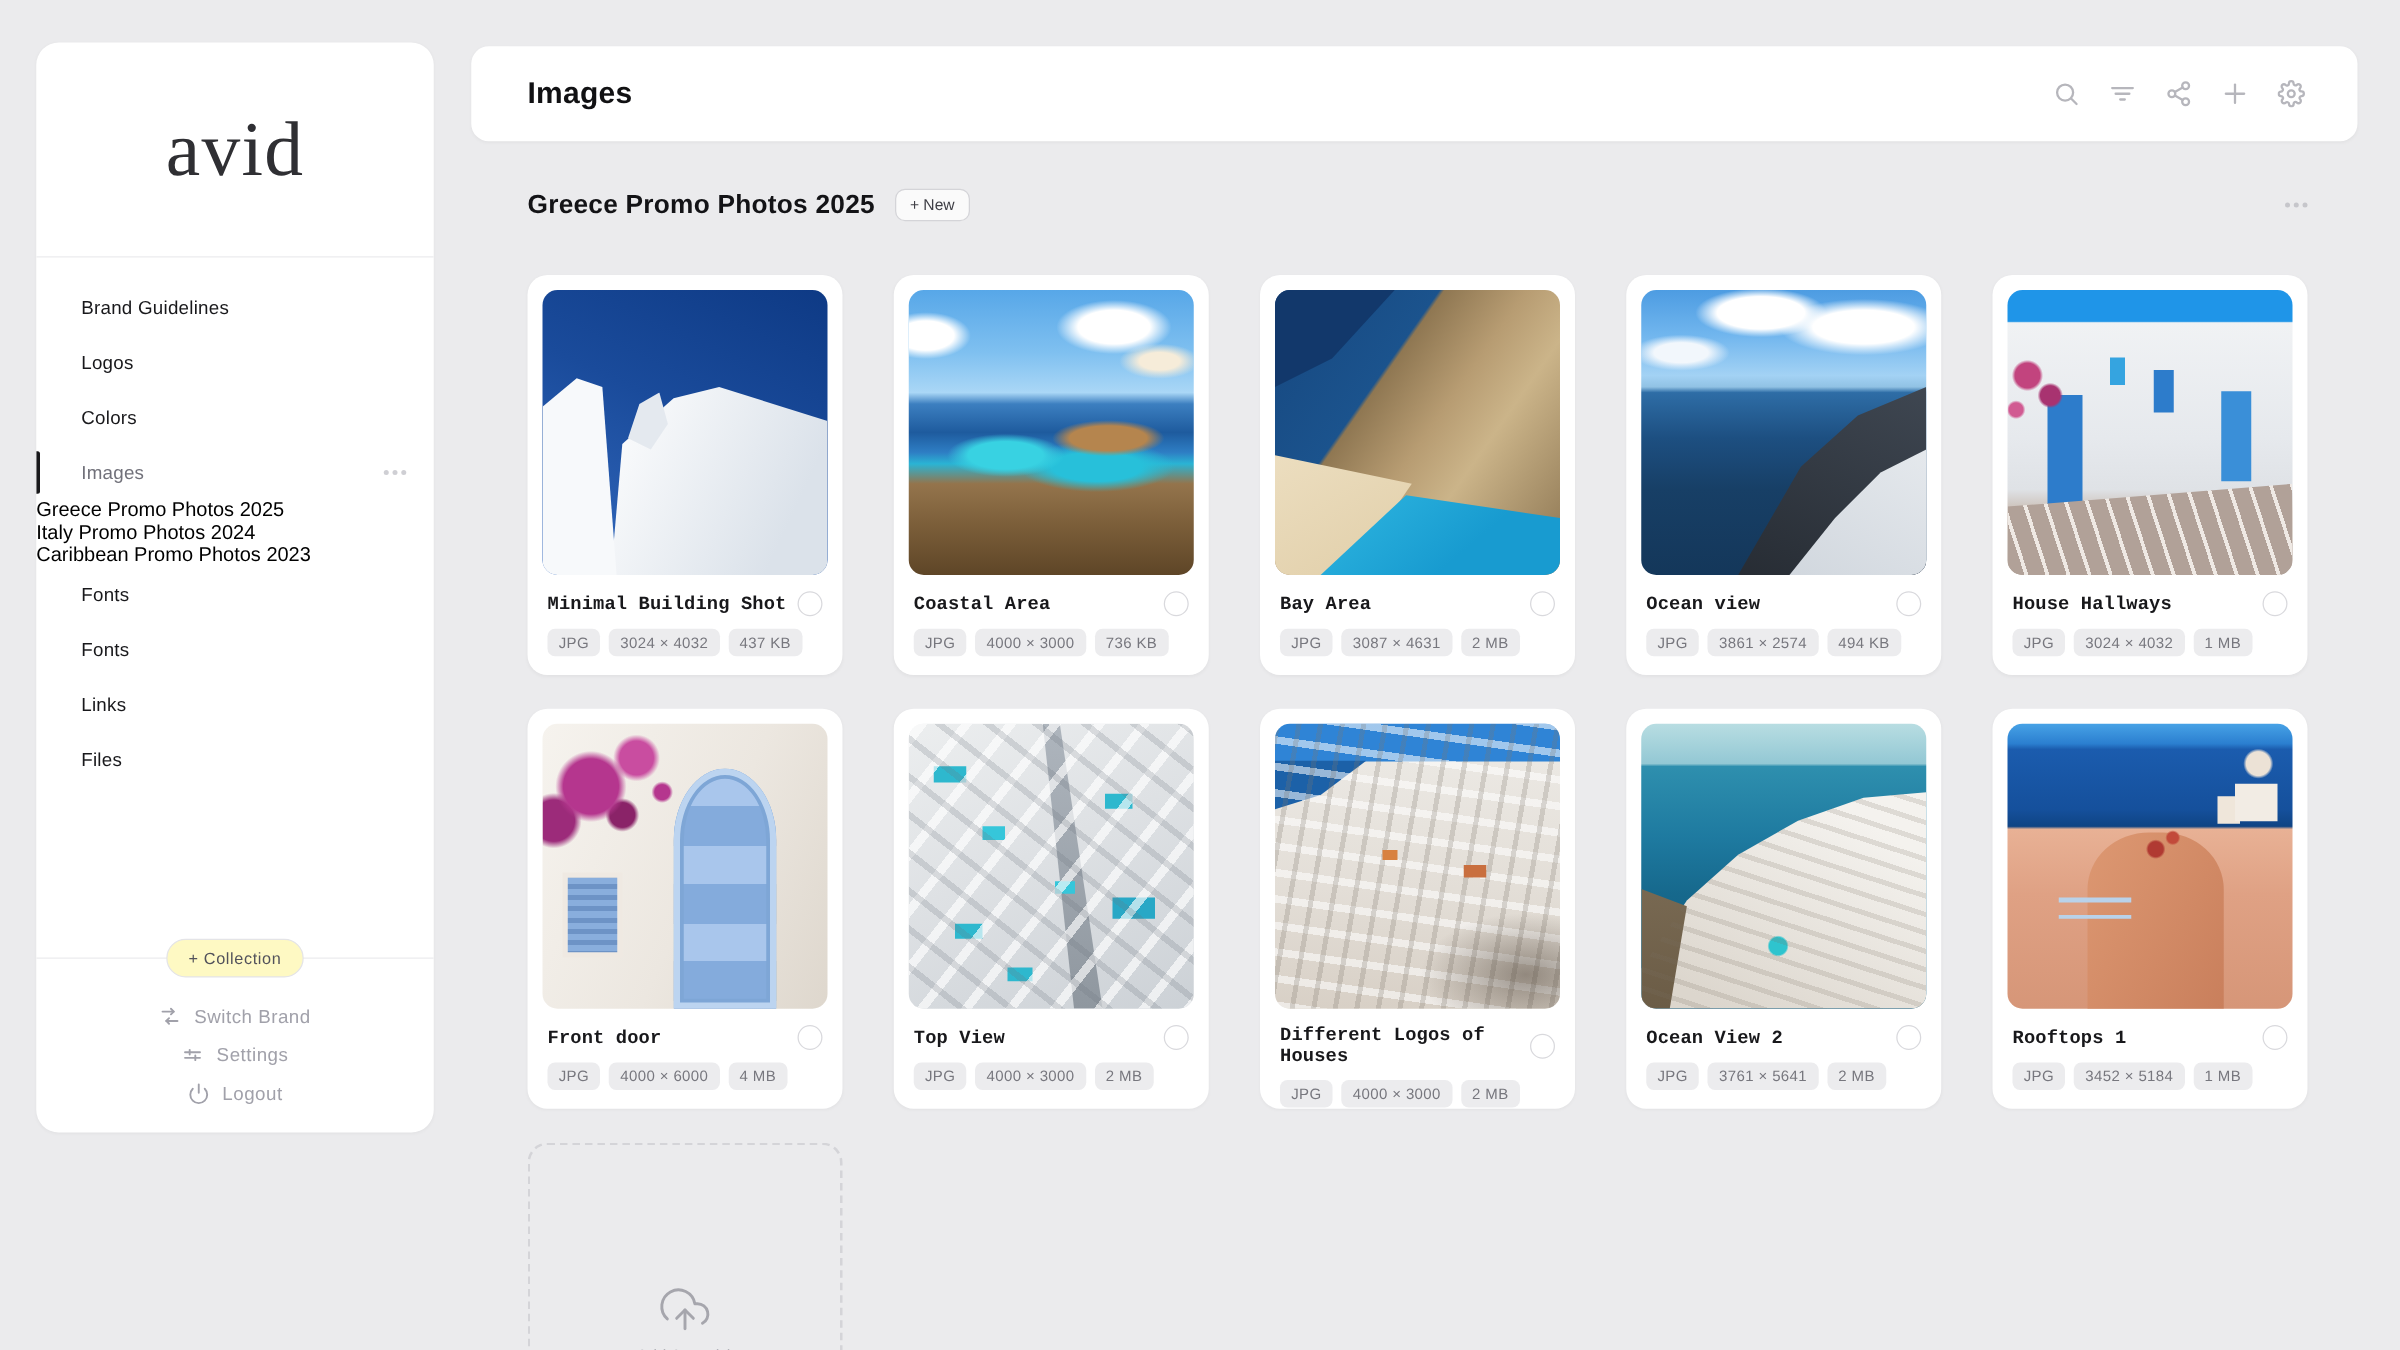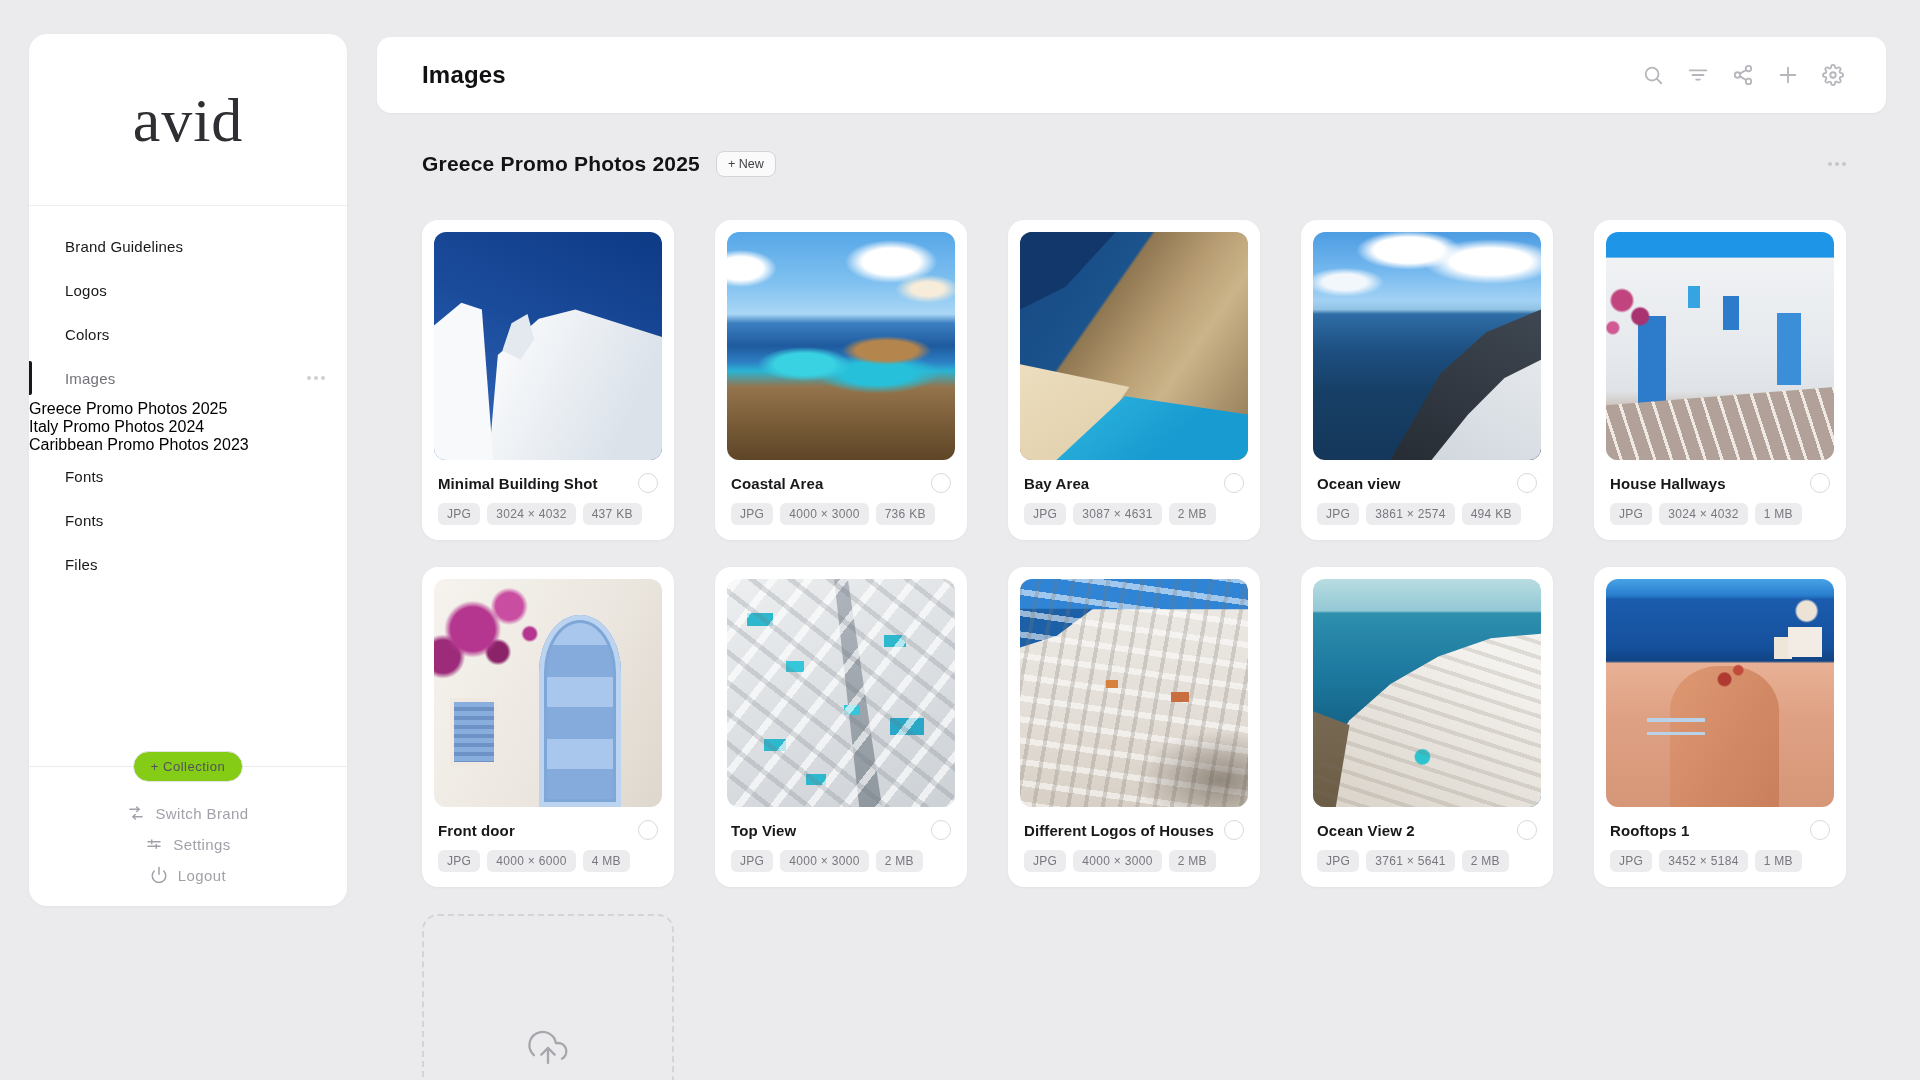--- a/index.html
+++ b/index.html
@@ -17,21 +17,21 @@
   .nav li { position:relative; display:flex; align-items:center; cursor:pointer; }
   .nav li.main { height:44px; padding-left:36px; font-size:15px; font-weight:400; color:#18181b; letter-spacing:.2px; }
   .nav li.main.active { color:#71717a; }
   .active-bar { position:absolute; left:0; top:5px; width:3px; height:34px; background:#18181b; border-radius:0 2px 2px 0; }
   .dots { display:inline-flex; gap:3px; align-items:center; color:#cfcfd4; }
   .dots i { width:4px; height:4px; border-radius:50%; background:currentColor; }
   .nav .dots { position:absolute; right:22px; }
 
   .collection-add { position:absolute; top:717px; left:0; right:0; height:30px; text-align:center; }
   .collection-add::before { content:""; position:absolute; top:15px; left:0; right:0; height:1px; background:#ececee; }
-  .collection-add button { position:relative; z-index:1; background:#84cc16; border:1px solid #e4e4e7;
+  .collection-add button { position:relative; z-index:1; background:#fef9c3; border:1px solid #e4e4e7;
     border-radius:999px; padding:7px 17px; font-size:13px; color:#52525b; letter-spacing:.5px; cursor:pointer;
     font-family:"Liberation Sans", sans-serif; }
 
   .side-footer { position:absolute; left:0; right:0; bottom:22px; display:flex; flex-direction:column; align-items:center; gap:13px; }
   .side-footer button { display:flex; align-items:center; gap:10px; background:none; border:none;
     font-size:15px; color:#a1a1aa; letter-spacing:.4px; cursor:pointer; font-family:"Liberation Sans", sans-serif; }
   .side-footer svg { stroke:#a1a1aa; }
 
   
   .topbar { position:absolute; left:377px; top:37px; width:1509px; height:76px; background:#fff;
@@ -48,21 +48,21 @@
     padding:5px 11px; font-size:12.5px; color:#3f3f46; cursor:pointer; font-family:"Liberation Sans", sans-serif; }
   .section-head .dots { margin-left:auto; color:#c6c6cb; cursor:pointer; }
 
   
   .grid { position:absolute; left:422px; top:220px; width:1424px; display:flex; flex-wrap:wrap; gap:27px 41px; }
   .card { width:252px; height:320px; background:#fff; border-radius:16px; padding:12px 12px 0;
     box-shadow:0 1px 3px rgba(0,0,0,.04); cursor:pointer; }
   .thumb { position:relative; height:228px; border-radius:12px; overflow:hidden; background:#dde1e6; }
   .thumb i { position:absolute; inset:0; }
   .trow { display:flex; align-items:center; justify-content:space-between; margin:13px 4px 0; }
-  .atitle { font-size:15px; font-weight:700; color:#18181b; letter-spacing:.1px; }
+  .atitle { font-size:15px; font-weight:700; color:#18181b; letter-spacing:.1px;font-family:Liberation Mono, monospace; }
   .check { width:20px; height:20px; border:1.5px solid #d9d9dd; border-radius:50%; background:#fff; flex:0 0 auto; }
   .badges { display:flex; gap:7px; margin:10px 4px 0; }
   .badge { background:#ececee; color:#77777e; font-size:12px; font-weight:500;
     padding:4px 9px; border-radius:6px; letter-spacing:.3px; white-space:nowrap; }
 
   .add-tile { width:252px; height:320px; border:2px dashed #d4d4d8; border-radius:16px;
     display:flex; flex-direction:column; align-items:center; padding-top:112px; gap:9px; cursor:pointer; }
   .add-tile svg { stroke:#a6a6ad; }
   .add-label { font-size:13px; color:#a1a1aa; letter-spacing:.3px; }
 
@@ -153,20 +153,23 @@
         <li class="collection">
           <span>Caribbean Promo Photos 2023</span>
         </li>
         <li class="main">
           <span>Fonts</span>
         </li>
         <li class="main">
           <span>Fonts</span>
         </li>
         <li class="main">
+          <span>Links</span>
+        </li>
+        <li class="main">
           <span>Files</span>
         </li>
       </ul>
 
     <div class="collection-add">
       <button>+ Collection</button>
     </div>
 
     <div class="side-footer" id="side-footer">
         <button>

